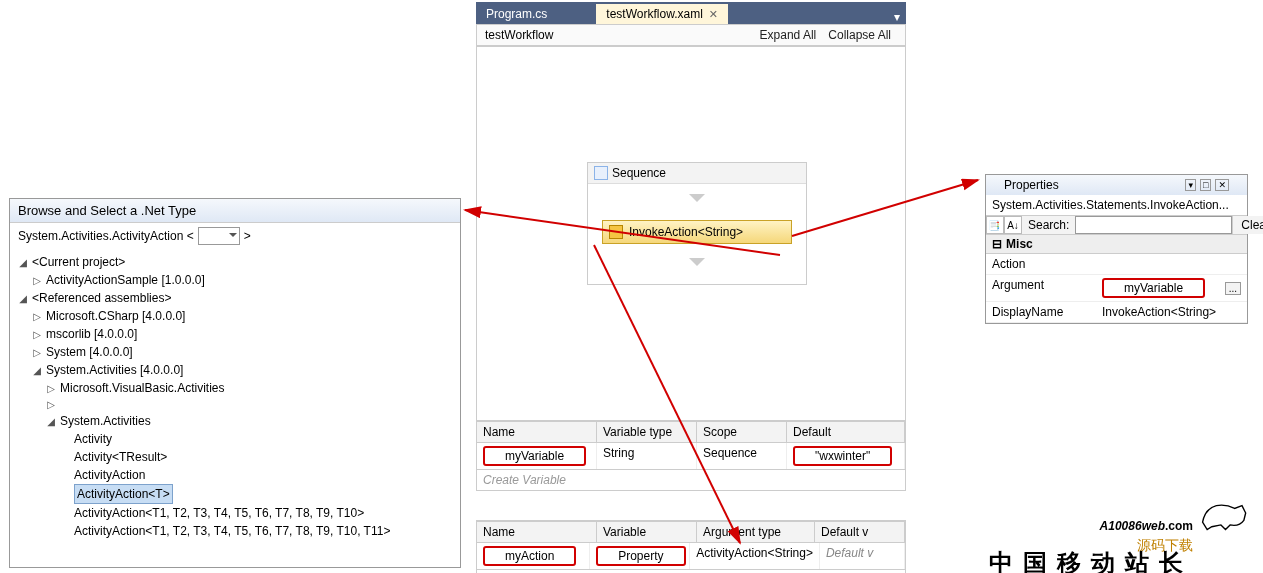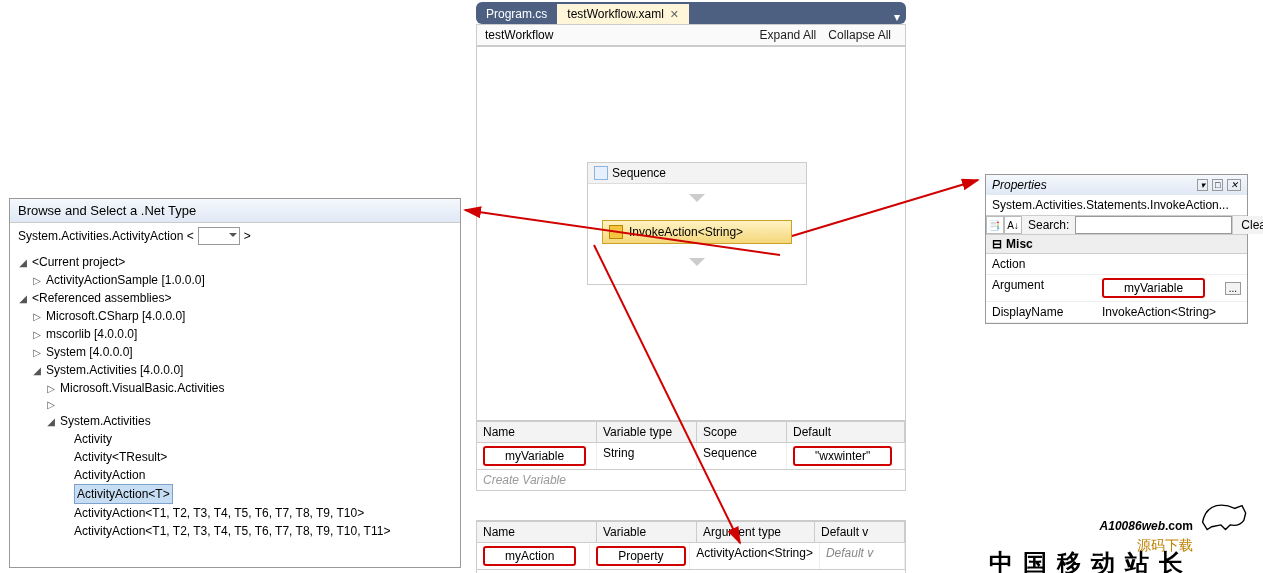--- a/index.html
+++ b/index.html
@@ -14,23 +14,23 @@
 .combo-row { padding: 4px 8px; display: flex; align-items: center; gap: 4px; }
 .combo { border: 1px solid #999; background: #fff; width: 42px; height: 18px; display: inline-flex; position: relative; }
 .combo::after { content: ""; position: absolute; right: 2px; top: 5px; border: 4px solid transparent; border-top-color: #555; }
 .tree { padding: 4px 8px; line-height: 1.5; }
 .tree-item { display: flex; align-items: center; gap: 4px; white-space: nowrap; }
 .tree-caret { width: 10px; text-align: center; color: #555; font-size: 10px; }
 .ind1 { padding-left: 14px; } .ind2 { padding-left: 28px; } .ind3 { padding-left: 42px; align-items: center; }
 .highlighted { background: #c7ddf4; border: 1px solid #7da2cc; padding: 0 2px; display: inline-block; }
 
 
-.tab-bar { position: absolute; left: 476px; top: 2px; width: 430px; height: 22px; background: #4d6082; display: flex; align-items: flex-end; border-radius: 6px; }
+.tab-bar { position: absolute; left: 476px; top: 2px; width: 430px; height: 22px; background: #4d6082; display: flex; align-items: flex-end; }
 .tab { padding: 3px 10px; color: #fff; font-size: 12px; display: flex; align-items: center; gap: 6px; }
-.tab.active { background: #fff6da; color: #000; }
+.tab.active { background: #fff6da; color: #000; margin-left: 39px; }
 .tab-close { font-size: 11px; color: #666; }
 .tab-drop { margin-left: auto; padding: 0 6px; color: #fff; }
 
 
 .designer-top { position: absolute; left: 476px; top: 24px; width: 430px; height: 22px; border: 1px solid #ccc; background: #fafafa; display: flex; align-items: center; padding: 0 8px; }
 .designer-top .spacer { flex: 1; }
 .designer-link { color: #222; padding: 0 6px; font-size: 12px; }
 .designer { position: absolute; left: 476px; top: 46px; width: 430px; height: 375px; border: 1px solid #ccc; background: #fff; }
 
 
@@ -49,21 +49,21 @@
 .grid-head > div { padding: 3px 6px; border-right: 1px solid #ccc; }
 .grid-row { display: flex; background: #fff; border-left: 1px solid #ccc; border-right: 1px solid #ccc; border-bottom: 1px solid #ccc; }
 .grid-row > div { padding: 3px 6px; border-right: 1px solid #eee; }
 .create-row { padding: 3px 6px; color: #999; font-style: italic; border: 1px solid #ccc; border-top: none; }
 .c1 { width: 120px; } .c2 { width: 100px; } .c3 { width: 90px; } .c4 { flex: 1; }
 .red-box { border: 2px solid #d10000; border-radius: 3px; display: inline-block; padding: 1px 20px; }
 .ital { font-style: italic; color: #888; }
 
 
 .props { position: absolute; left: 985px; top: 174px; width: 263px; border: 1px solid #999; background: #fff; }
-.props-title { background: linear-gradient(#f5f8fc, #dfe8f5); padding: 3px 6px; display: flex; align-items: center; font-style: italic; }
+.props-title { background: linear-gradient(#f5f8fc, #dfe8f5); padding: 3px 18px; display: flex; align-items: center; }
 .props-icons { margin-left: auto; display: flex; gap: 4px; font-size: 11px; }
 .props-icons span { border: 1px solid #999; padding: 0 2px; font-size: 9px; }
 .props-sub { padding: 3px 6px; background: #fff; border-bottom: 1px solid #ccc; overflow: hidden; text-overflow: ellipsis; white-space: nowrap; }
 .props-search { display: flex; align-items: center; border-bottom: 1px solid #ccc; background: #f3f3f3; }
 .sort-icons { display: flex; }
 .sort-icons span { width: 18px; height: 18px; border: 1px solid #bbb; background: #fff; display: flex; align-items: center; justify-content: center; font-size: 10px; }
 .search-label { padding: 0 6px; }
 .search-input { flex: 1; height: 18px; border: 1px solid #999; background: #fff; }
 .clear-btn { padding: 2px 8px; background: #f3f3f3; border-left: 1px solid #ccc; }
 .cat-row { background: #eee; padding: 2px 6px; font-weight: bold; border-bottom: 1px solid #ccc; display: flex; align-items: center; gap: 4px; }

